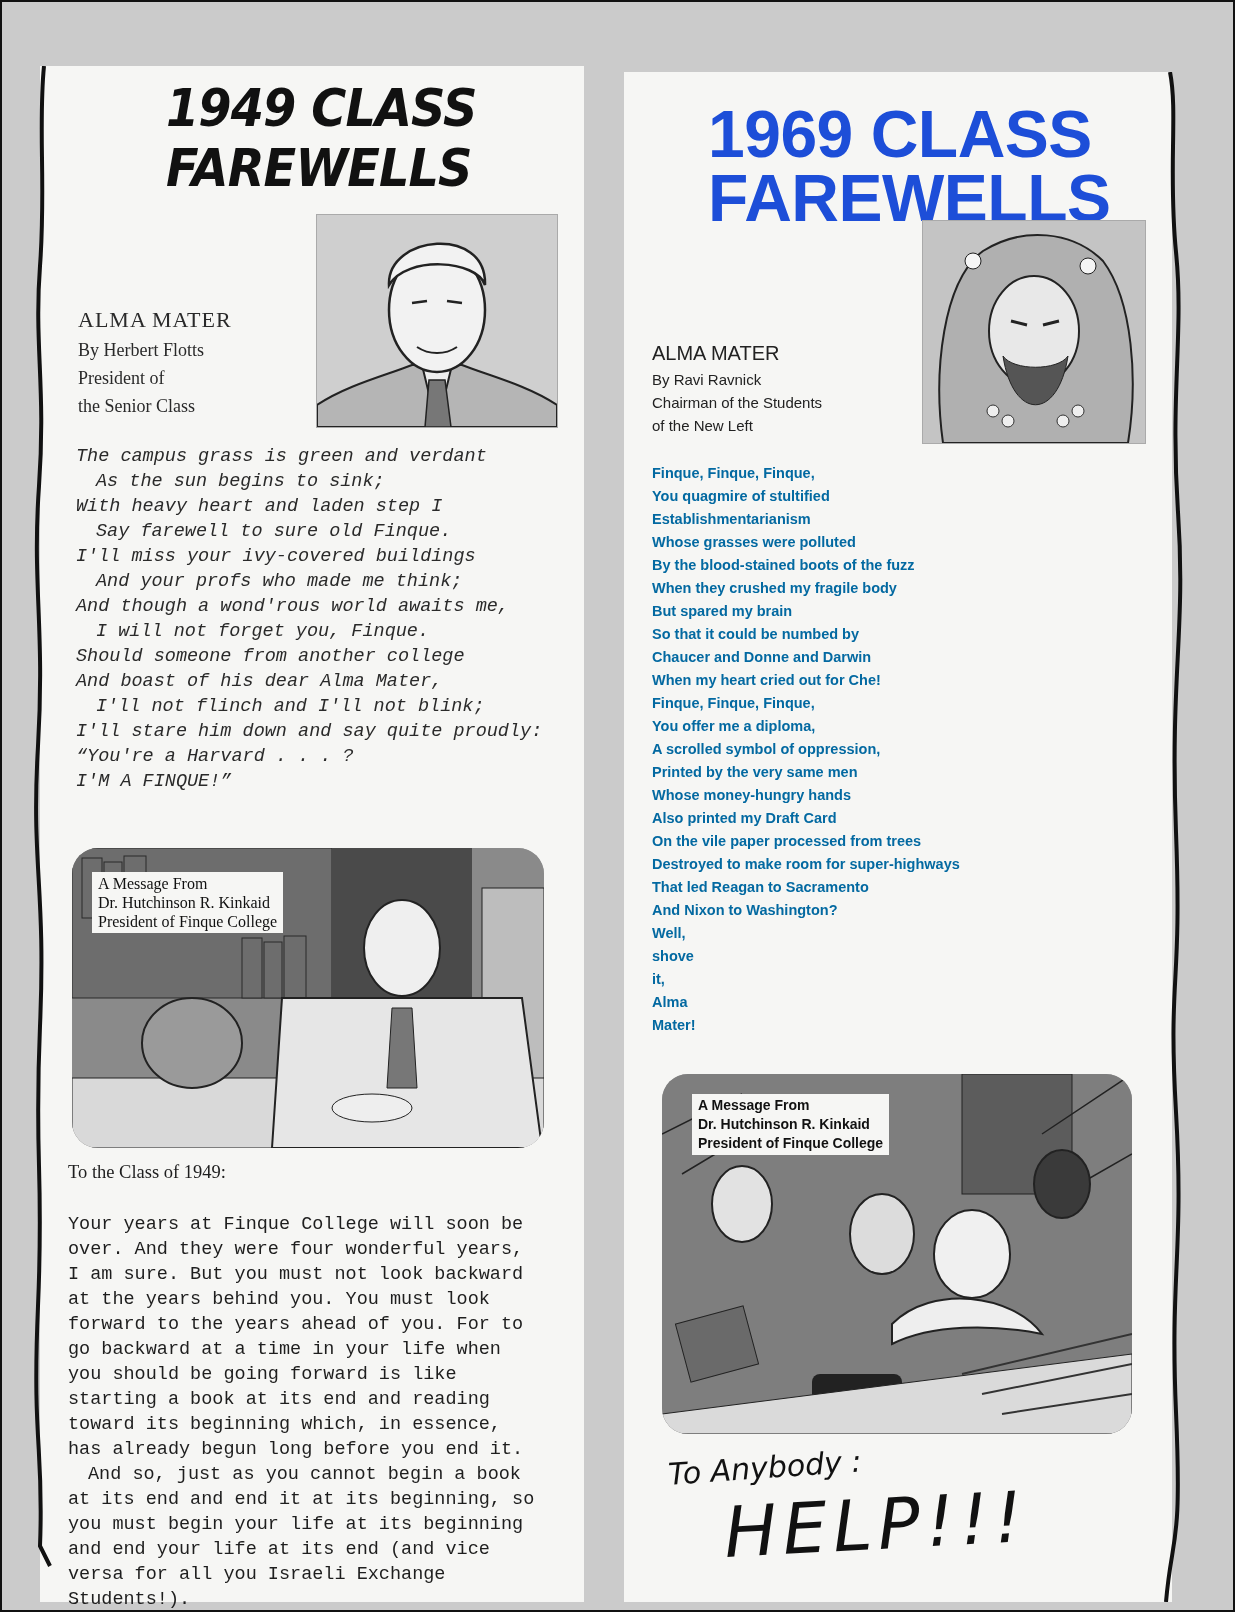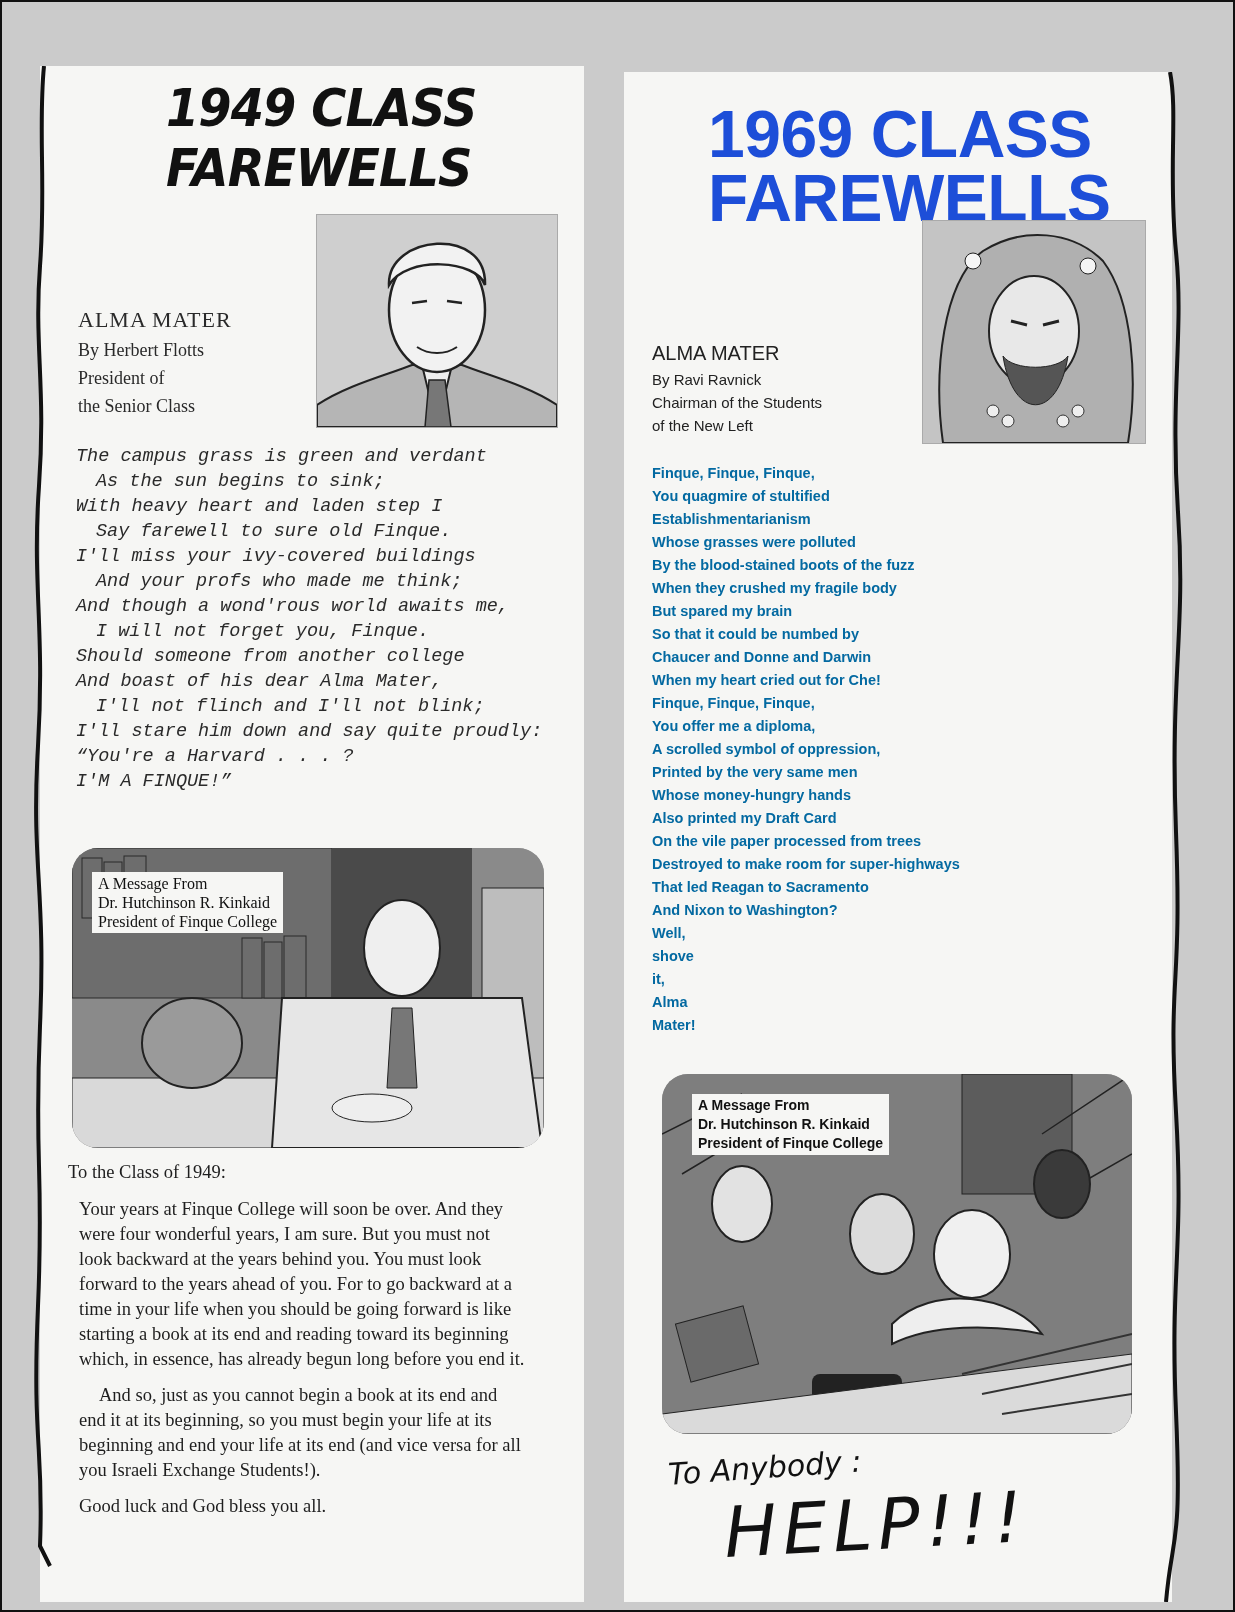--- a/index.html
+++ b/index.html
@@ -82,22 +82,22 @@
   }
   .caption-box.sans {
     left: 30px; top: 20px;
     font-family: "Liberation Sans", sans-serif; font-weight: bold; font-size: 14px; line-height: 19px; color: #111;
   }
 
   .letter {
     position: absolute; left: 28px; top: 1094px; width: 470px;
     font-family: "Liberation Serif", serif; font-size: 18.5px; line-height: 25px; color: #1e1e1e;
   }
-  .letter .salutation { margin-bottom: 12px; }
-  .letter p { margin: 11px; }
+  .letter .salutation { margin-bottom: 27px; }
+  .letter p { margin: 0; font-family: Liberation Mono, monospace; }
   .letter p.indent { text-indent: 20px; }
 
   .handwritten {
     position: absolute; font-family: "DejaVu Sans", sans-serif; color: #111; font-weight: 300;
   }
   .handwritten.to { left: 44px; top: 1378px; font-size: 30px; font-style: italic; transform: rotate(-4deg); }
   .handwritten.help { left: 100px; top: 1412px; font-size: 70px; letter-spacing: 6px; transform: rotate(-3deg); font-style: italic; }
 </style>
 </head>
 <body>

